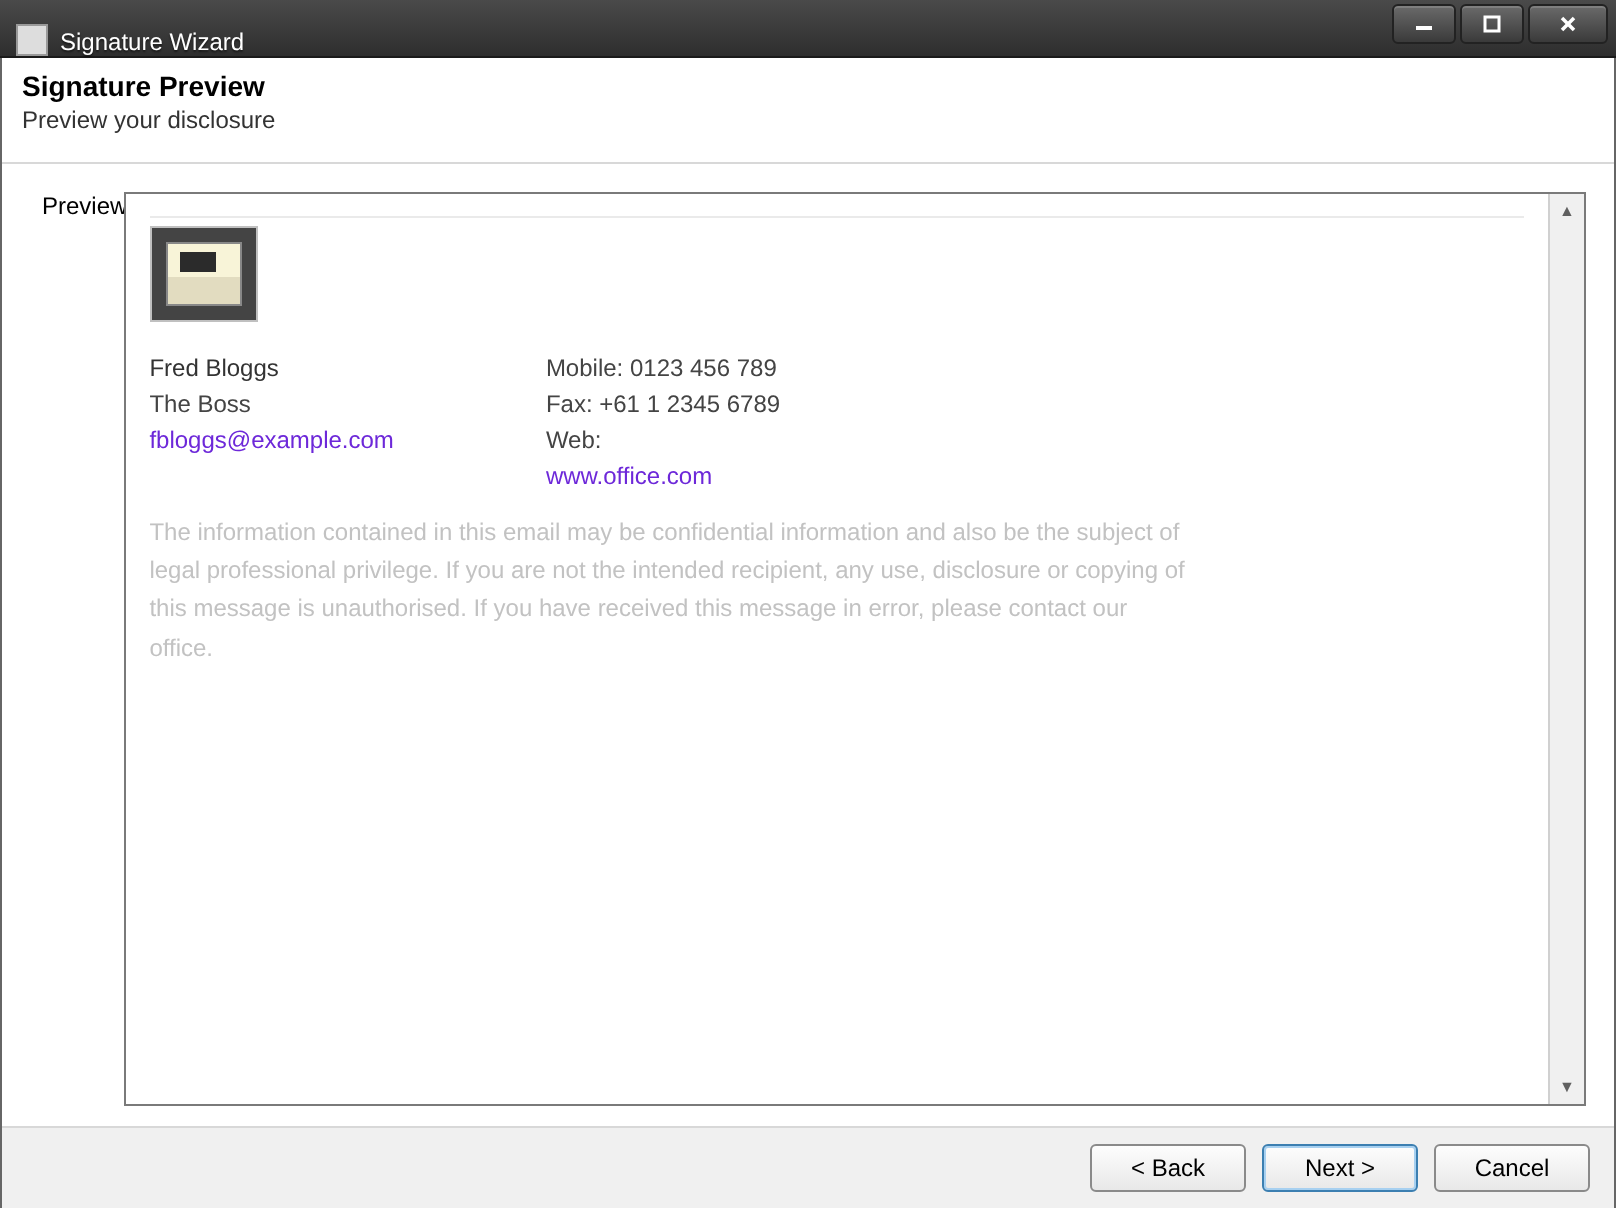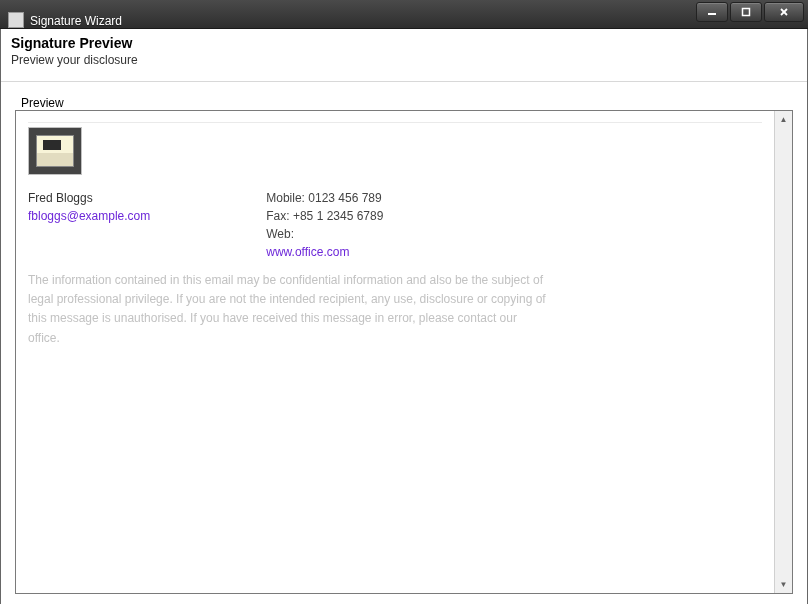--- a/index.html
+++ b/index.html
@@ -83,21 +83,21 @@
   .header-area .subtitle {
     margin-top: 2px;
     font-size: 12px;
     color: #333;
   }
 
   .content-area {
     flex: 1;
     padding: 14px 14px 0 14px;
     display: flex;
-    flex-direction: column;
+    flex-direction: row;
     min-height: 0;
   }
 
   .groupbox-label {
     font-size: 12px;
     color: #000;
     margin-bottom: 0;
     position: relative;
     top: 0;
     left: 4px;
@@ -165,21 +165,21 @@
   .sig-image-inner::before {
     content: "";
     position: absolute;
     top: 4px; left: 6px;
     width: 18px; height: 10px;
     background: #2b2b2b;
   }
 
   .sig-columns {
     display: flex;
-    gap: 116px;
+    gap: 76px;
   }
   .sig-col {
     font-size: 12px;
     color: #444;
     line-height: 1.5;
   }
   .sig-col a, .sig-link {
     color: #6d28d9;
     cursor: pointer;
     text-align: center;
@@ -259,40 +259,46 @@
 
         <div class="sig-header-line"></div>
 
         <div class="sig-image">
           <div class="sig-image-inner"></div>
         </div>
 
         <div class="sig-columns">
           <div class="sig-col">
             <div class="sig-name">Fred Bloggs</div>
+            <div>The Boss</div>
             <span class="sig-link">fbloggs@example.com</span>
           </div>
           <div class="sig-col">
             <div>
               <span>Mobile:</span>
               <span>0123 456 789</span>
             </div>
             <div>
               <span>Fax:</span>
-              <span>+85 1 2345 6789</span>
+              <span>+61 1 2345 6789</span>
             </div>
             <div>Web:</div>
             <span class="sig-link">www.office.com</span>
           </div>
         </div>
 
         <div class="disclaimer">The information contained in this email may be confidential information and also be the subject of legal professional privilege. If you are not the intended recipient, any use, disclosure or copying of this message is unauthorised. If you have received this message in error, please contact our office.</div>
 
       </div>
       <div class="scrollbar">
         <div class="arrow up">▲</div>
         <div class="arrow down">▼</div>
       </div>
     </div>
   </div>
 
+  <div class="footer-bar">
+    <button class="btn">&lt; Back</button>
+    <button class="btn default">Next &gt;</button>
+    <button class="btn">Cancel</button>
+  </div>
 
 </div>
 
 </body></html>

